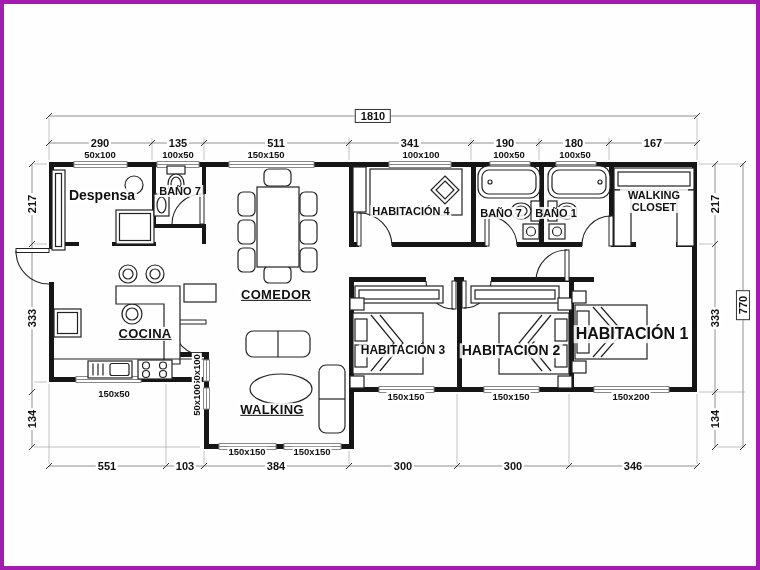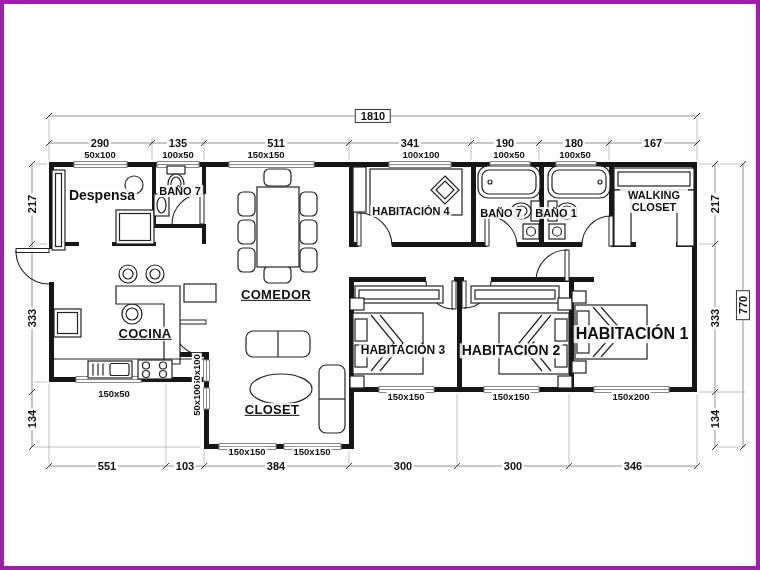--- a/index.html
+++ b/index.html
@@ -377,21 +377,21 @@
   <div class="lbl sm" style="left:571px;top:151px">100x50</div>
 
   <div class="lbl room" style="left:98px;top:192px;font-size:14px">Despensa</div>
   <div class="lbl room" style="left:176px;top:187px">BAÑO 7</div>
   <div class="lbl room lg" style="left:272px;top:291px">COMEDOR</div>
   <div class="lbl room" style="left:407px;top:207px">HABITACIÓN 4</div>
   <div class="lbl room" style="left:497px;top:209px">BAÑO 7</div>
   <div class="lbl room" style="left:552px;top:209px">BAÑO 1</div>
   <div class="lbl room wrap" style="left:650px;top:197px">WALKING CLOSET</div>
   <div class="lbl room lg" style="left:141px;top:330px">COCINA</div>
-  <div class="lbl room lg" style="left:268px;top:406px">CLOSET</div>
+  <div class="lbl room lg" style="left:268px;top:406px">WALKING</div>
   <div class="lbl room" style="left:399px;top:347px;font-size:12px">HABITACIÓN 3</div>
   <div class="lbl room" style="left:507px;top:347px;font-size:14px">HABITACIÓN 2</div>
   <div class="lbl room" style="left:628px;top:330px;font-size:16px">HABITACIÓN 1</div>
 
   <div class="lbl" style="left:103px;top:462px">551</div>
   <div class="lbl" style="left:181px;top:462px">103</div>
   <div class="lbl" style="left:272px;top:462px">384</div>
   <div class="lbl" style="left:399px;top:462px">300</div>
   <div class="lbl" style="left:509px;top:462px">300</div>
   <div class="lbl" style="left:629px;top:462px">346</div>

